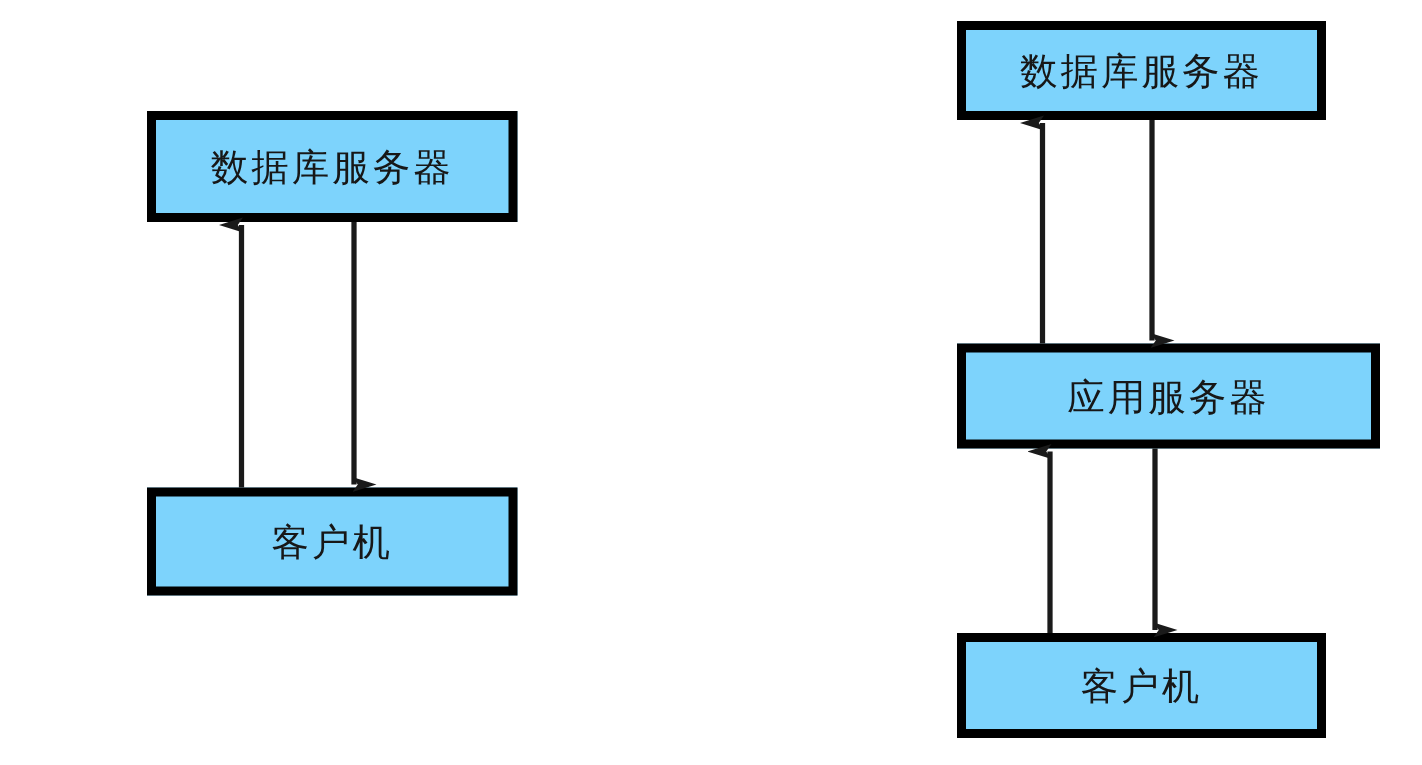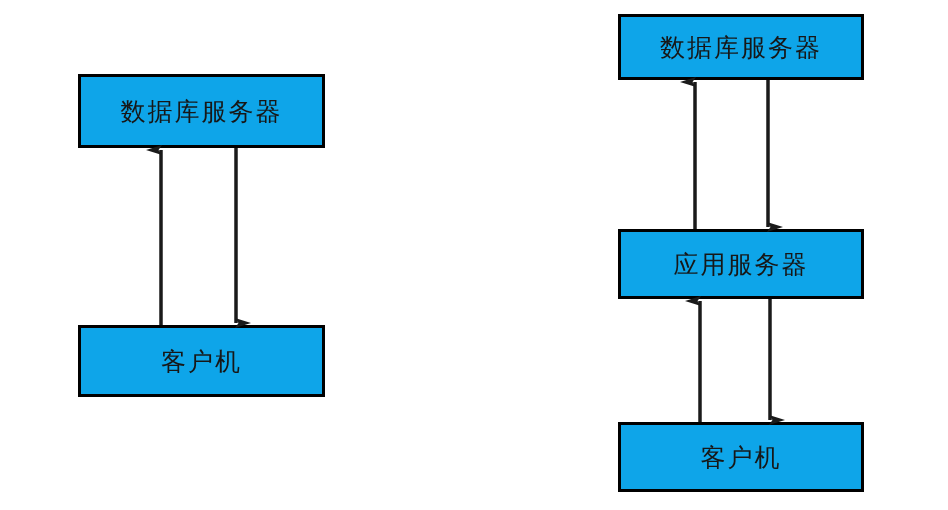--- a/index.html
+++ b/index.html
@@ -17,25 +17,26 @@
   #canvas {
     position: absolute;
     left: 0;
     top: 0;
     width: 948px;
     height: 510px;
   }
   .node-box {
     position: absolute;
     box-sizing: border-box;
-    border: 3px solid #000000;
-    background: #0ea5e9;
+    border: 6px solid #000000;
+    background: #7dd3fc;
     display: flex;
     align-items: center;
     justify-content: center;
+    margin-left: 20px;
   }
   .node-label {
     font-family: "DejaVu Serif", "Liberation Serif", serif;
     font-size: 25px;
     line-height: 1;
     color: #171717;
     letter-spacing: 2px;
     white-space: nowrap;
     user-select: none;
   }
@@ -58,21 +59,21 @@
   </div>
 
   <div class="node-box" style="left:78px; top:325px; width:247px; height:72px;">
     <span class="node-label">客户机</span>
   </div>
 
   <div class="node-box" style="left:618px; top:14px; width:246px; height:66px;">
     <span class="node-label">数据库服务器</span>
   </div>
 
-  <div class="node-box" style="left:618px; top:229px; width:246px; height:70px;">
+  <div class="node-box" style="left:618px; top:229px; width:282px; height:70px;">
     <span class="node-label">应用服务器</span>
   </div>
 
   <div class="node-box" style="left:618px; top:422px; width:246px; height:70px;">
     <span class="node-label">客户机</span>
   </div>
 
   <svg class="arrows" viewBox="0 0 948 510">
     <defs>
       <marker id="ah-up" markerWidth="12" markerHeight="16" refX="5" refY="15" orient="auto" markerUnits="userSpaceOnUse">

